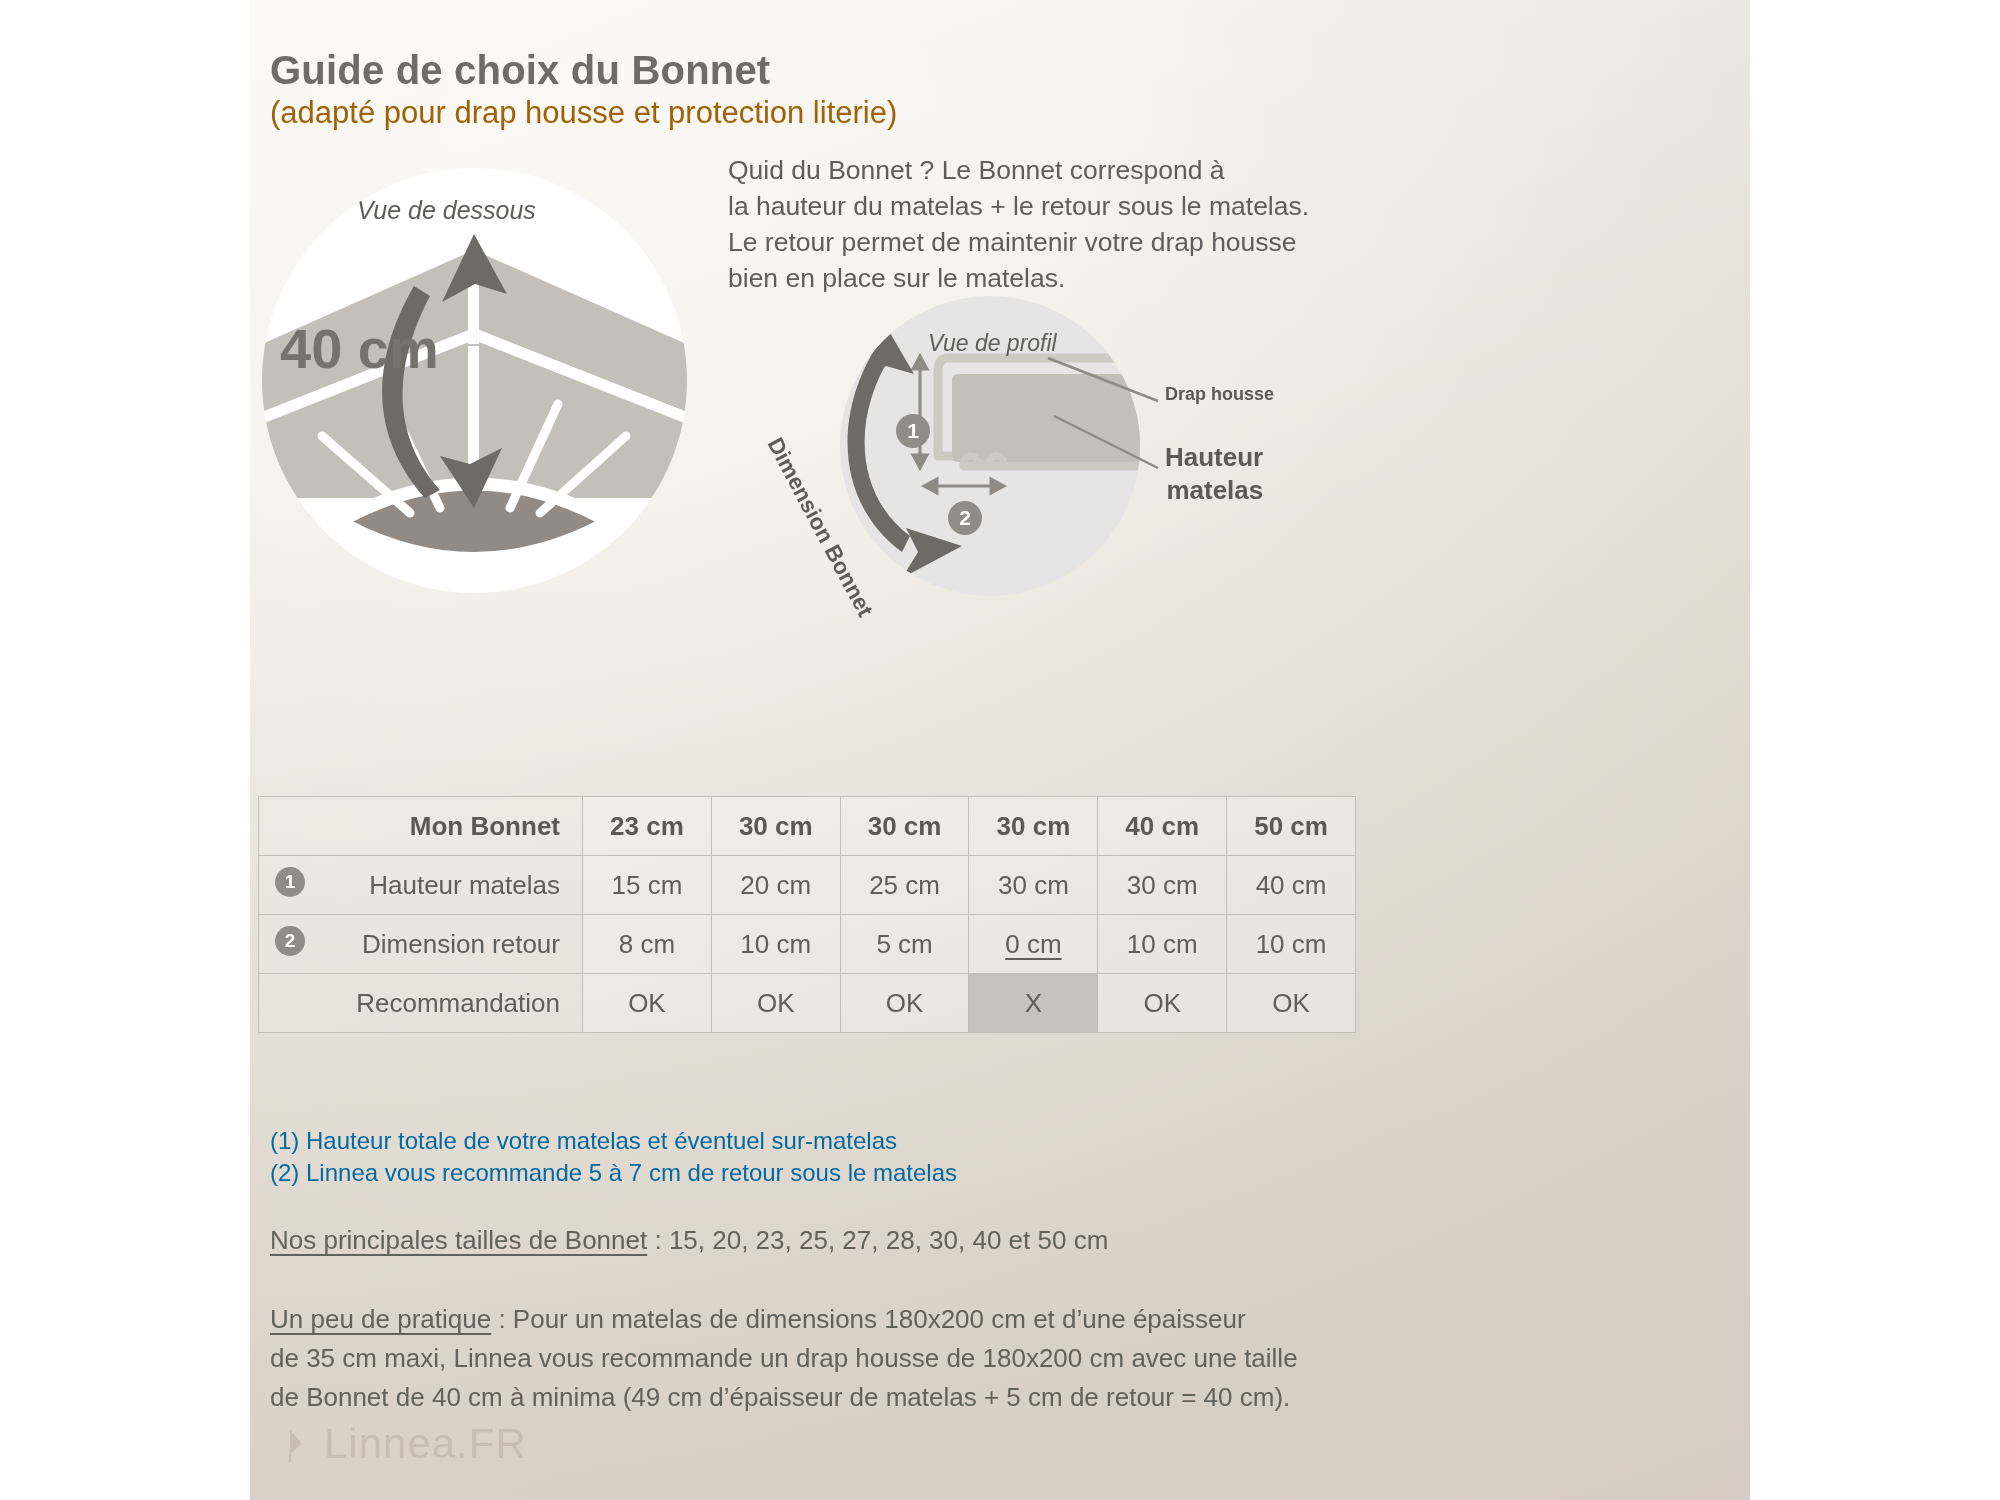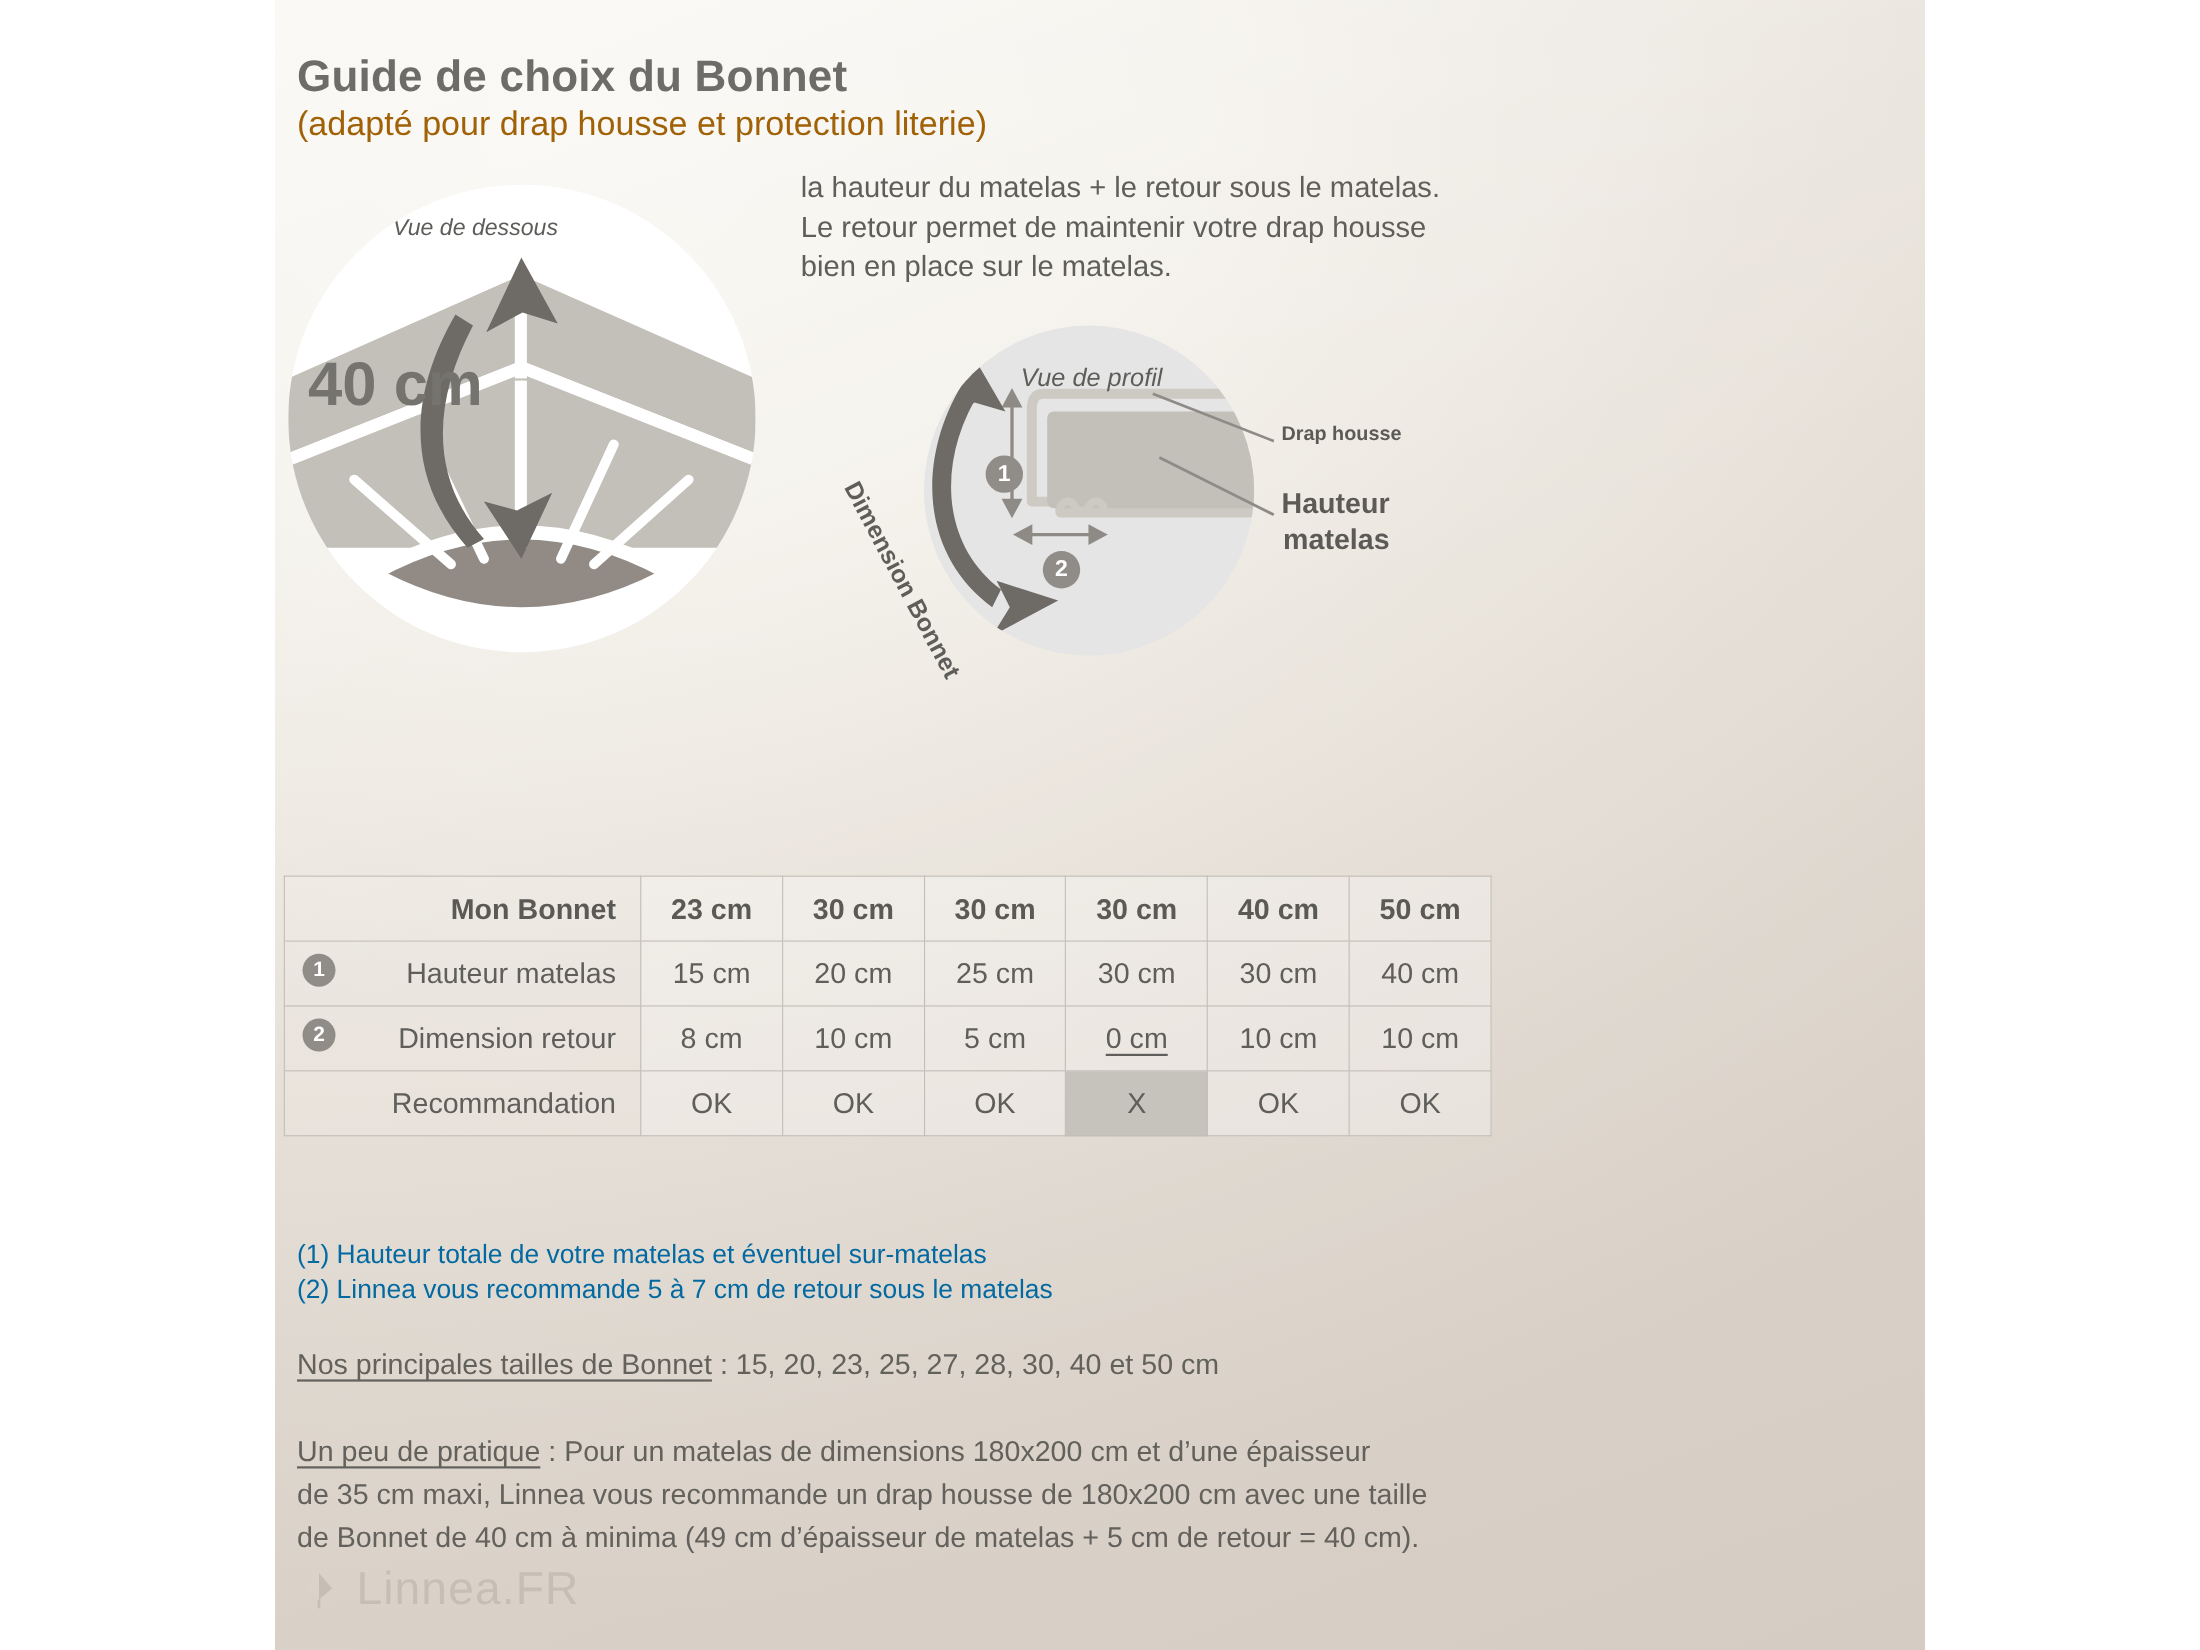--- a/index.html
+++ b/index.html
@@ -39,21 +39,21 @@
   }
   #intro div{white-space:nowrap;}
 
   
   #circleL{
     position:absolute;left:262px;top:168px;width:425px;height:425px;
     border-radius:50%;background:#ffffff;overflow:hidden;
   }
   #circleL svg{position:absolute;inset:0;}
   #lbl-dessous{
-    position:absolute;left:95px;top:28px;font-size:21px;font-style:italic;
+    position:absolute;left:95px;top:28px;font-size:25px;font-style:italic;
     color:#5e5d59;white-space:nowrap;
   }
   #lbl-40{
     position:absolute;left:18px;top:148px;font-size:56px;font-weight:bold;
     color:#75736e;white-space:nowrap;
   }
 
   
   #circleR{
     position:absolute;left:840px;top:296px;width:300px;height:300px;
@@ -124,20 +124,21 @@
 </head>
 <body>
 
 <div id="stage">
   <div id="panel"></div>
 
   <div class="tx" id="title">Guide de choix du Bonnet</div>
   <div class="tx" id="subtitle">(adapté pour drap housse et protection literie)</div>
 
   <div class="tx" id="intro">
+    <div>Quid du Bonnet ? Le Bonnet correspond à</div>
     <div>la hauteur du matelas + le retour sous le matelas.</div>
     <div>Le retour permet de maintenir votre drap housse</div>
     <div>bien en place sur le matelas.</div>
   </div>
 
   <div id="circleL">
     <svg viewBox="0 0 425 425" width="425" height="425">
 
       <path d="M -20 185 L 212 82 L 212 160 L -20 252 Z" fill="#c3bfb9"></path>
 

